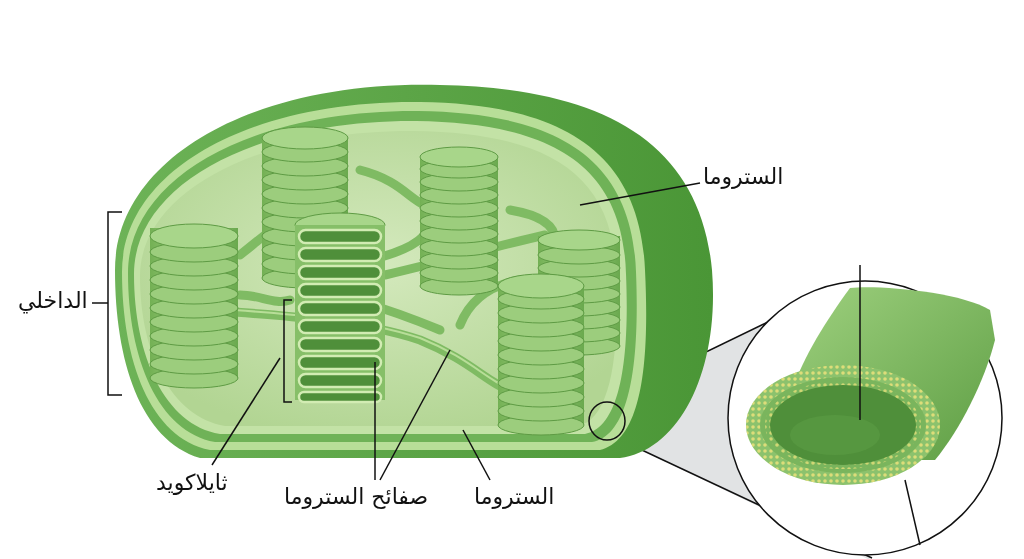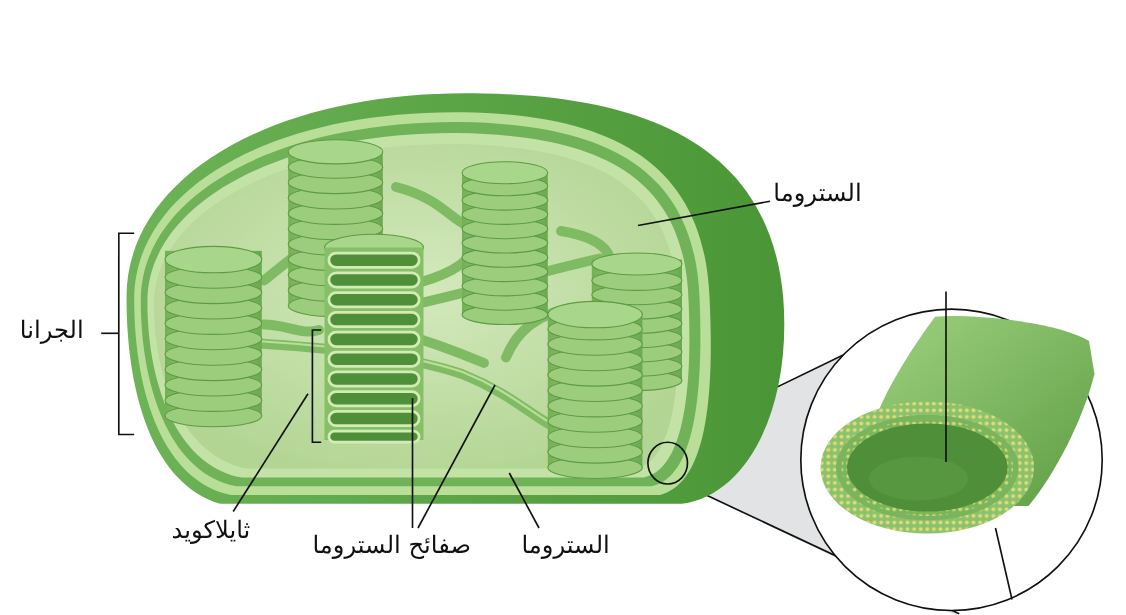--- a/index.html
+++ b/index.html
@@ -187,17 +187,17 @@
     <line x1="490" y1="440" x2="463" y2="390"></line>
 
     <polyline points="122,172 108,172 108,355 122,355"></polyline>
     <line x1="92" y1="263" x2="108" y2="263"></line>
 
     <polyline points="292,260 284,260 284,362 292,362"></polyline>
   </g>
 </svg>
 
 <div class="lbl" style="left:703px;top:126px;">الستروما</div>
-<div class="lbl" style="left:18px;top:250px;">الجرانا</div>
+<div class="lbl" style="left:18px;top:250px;">الداخلي</div>
 <div class="lbl" style="left:156px;top:432px;">ثايلاكويد</div>
 <div class="lbl" style="left:284px;top:446px;text-align:right;">صفائح الستروما</div>
 <div class="lbl" style="left:474px;top:446px;">الستروما</div>
 </div>
 
 </body></html>

